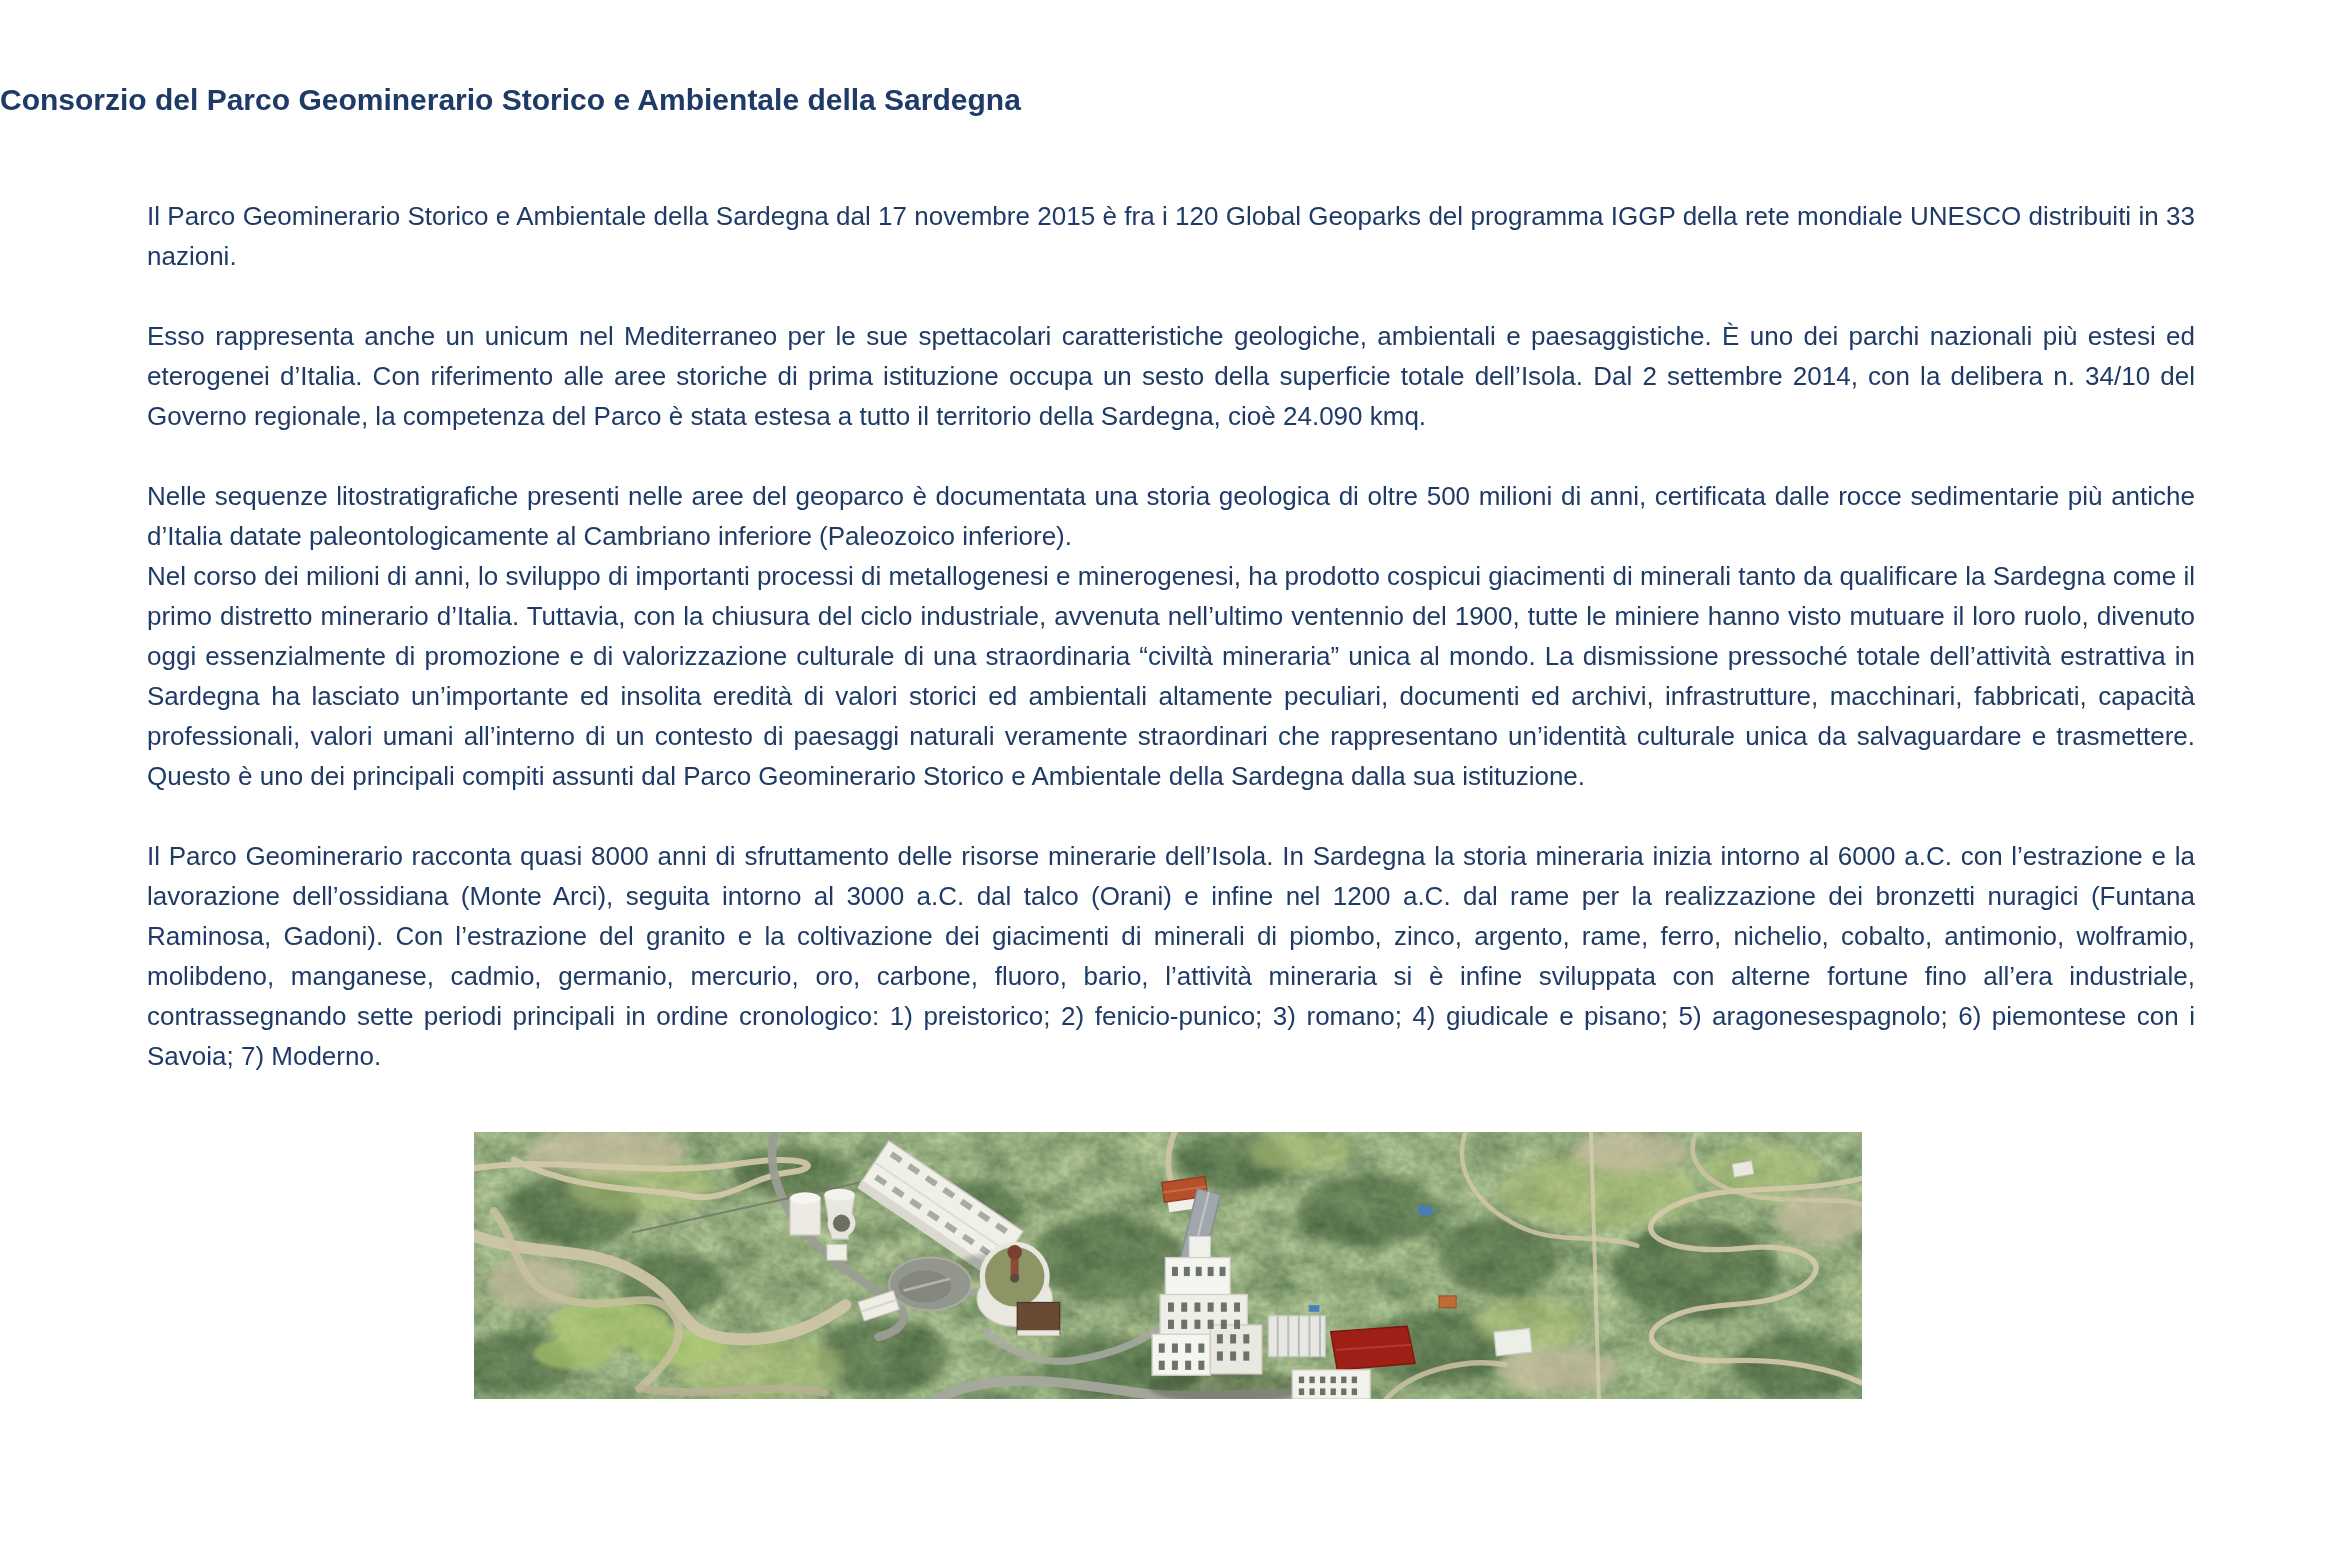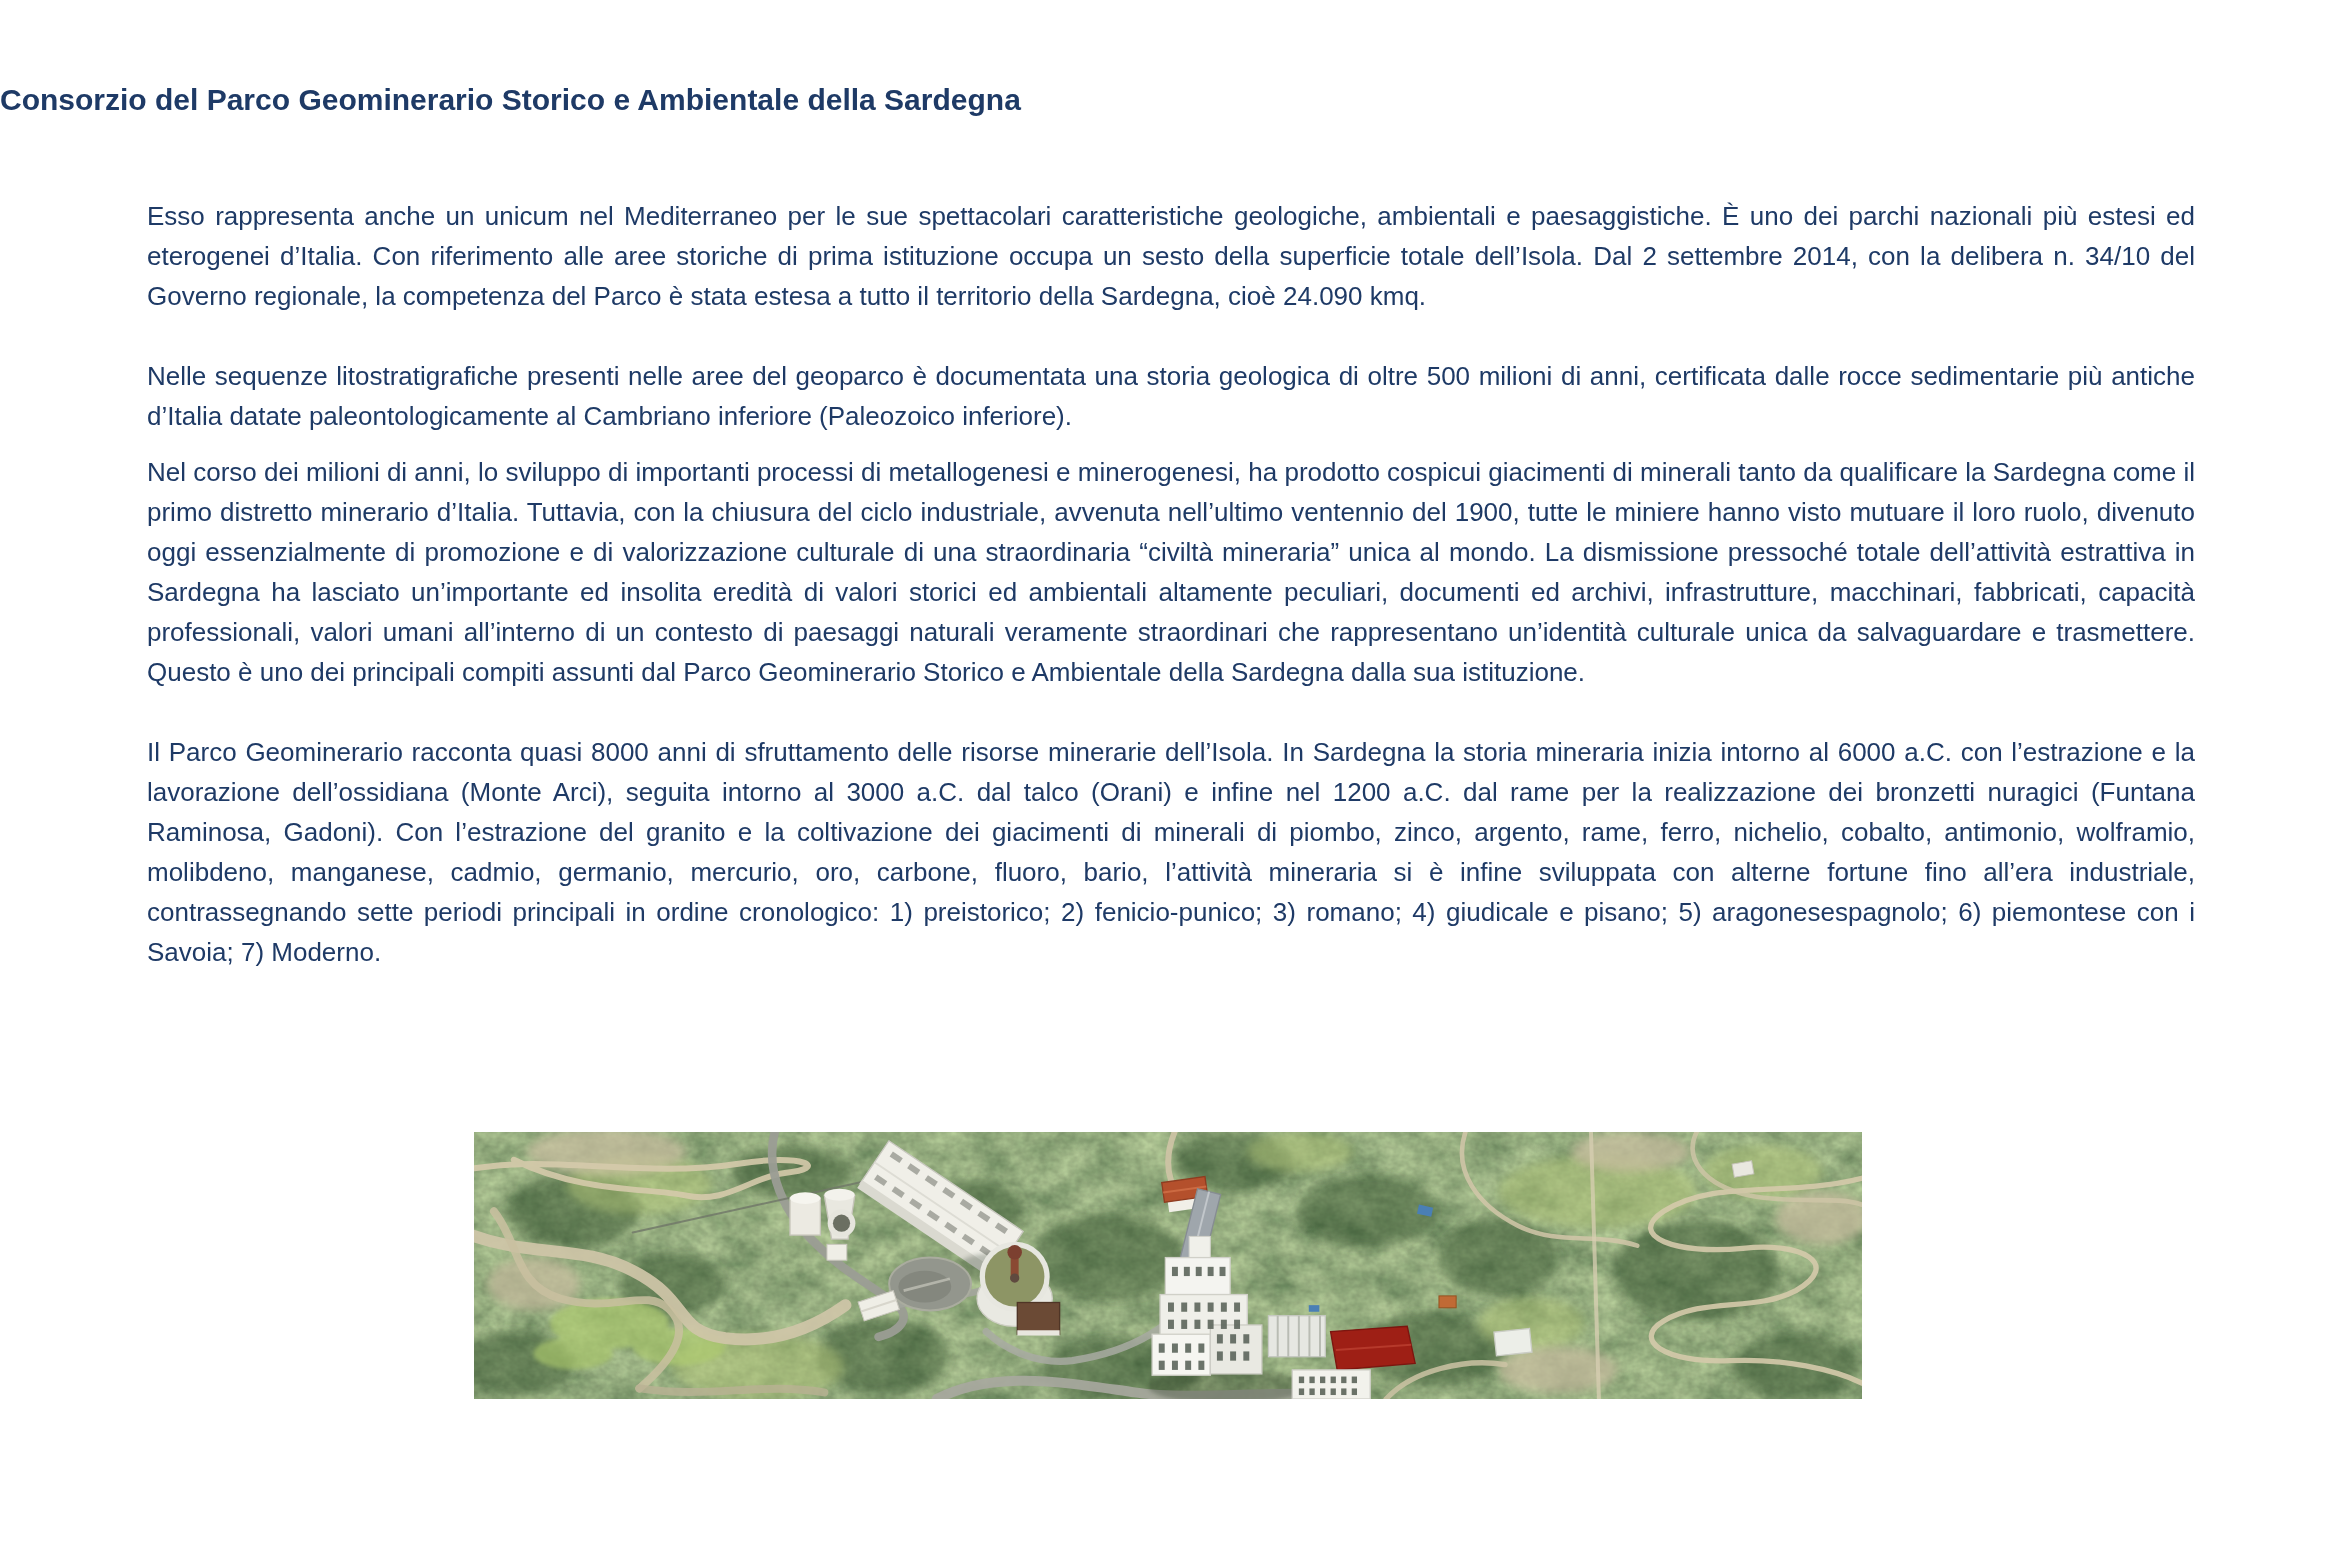--- a/index.html
+++ b/index.html
@@ -28,40 +28,41 @@
     position: absolute;
     top: 196px;
     left: 147px;
     width: 2048px;
     font-size: 26px;
     line-height: 40px;
     text-align: justify;
     color: #1e3a66;
   }
   .body-text p { margin: 0 0 40px 0; }
-  .body-text p.tight { margin-bottom: 16px; }
+  .body-text p.tight { margin-bottom: 0; }
   figure.photo {
     position: absolute;
     top: 1132px;
     left: 474px;
     width: 1388px;
     height: 267px;
     margin: 0;
     overflow: hidden;
   }
   figure.photo svg { display: block; }
 </style>
 </head>
 <body>
 
 <div class="page">
 
   <h1 class="title">Consorzio del Parco Geominerario Storico e Ambientale della Sardegna</h1>
 
   <div class="body-text">
+    <p>Il Parco Geominerario Storico e Ambientale della Sardegna dal 17 novembre 2015 è fra i 120 Global Geoparks del programma IGGP della rete mondiale UNESCO distribuiti in 33 nazioni.</p>
     <p>Esso rappresenta anche un unicum nel Mediterraneo per le sue spettacolari caratteristiche geologiche, ambientali e paesaggistiche. È uno dei parchi nazionali più estesi ed eterogenei d’Italia. Con riferimento alle aree storiche di prima istituzione occupa un sesto della superficie totale dell’Isola. Dal 2 settembre 2014, con la delibera n. 34/10 del Governo regionale, la competenza del Parco è stata estesa a tutto il territorio della Sardegna, cioè 24.090 kmq.</p>
     <p class="tight">Nelle sequenze litostratigrafiche presenti nelle aree del geoparco è documentata una storia geologica di oltre 500 milioni di anni, certificata dalle rocce sedimentarie più antiche d’Italia datate paleontologicamente al Cambriano inferiore (Paleozoico inferiore).</p>
     <p>Nel corso dei milioni di anni, lo sviluppo di importanti processi di metallogenesi e minerogenesi, ha prodotto cospicui giacimenti di minerali tanto da qualificare la Sardegna come il primo distretto minerario d’Italia. Tuttavia, con la chiusura del ciclo industriale, avvenuta nell’ultimo ventennio del 1900, tutte le miniere hanno visto mutuare il loro ruolo, divenuto oggi essenzialmente di promozione e di valorizzazione culturale di una straordinaria “civiltà mineraria” unica al mondo. La dismissione pressoché totale dell’attività estrattiva in Sardegna ha lasciato un’importante ed insolita eredità di valori storici ed ambientali altamente peculiari, documenti ed archivi, infrastrutture, macchinari, fabbricati, capacità professionali, valori umani all’interno di un contesto di paesaggi naturali veramente straordinari che rappresentano un’identità culturale unica da salvaguardare e trasmettere. Questo è uno dei principali compiti assunti dal Parco Geominerario Storico e Ambientale della Sardegna dalla sua istituzione.</p>
     <p>Il Parco Geominerario racconta quasi 8000 anni di sfruttamento delle risorse minerarie dell’Isola. In Sardegna la storia mineraria inizia intorno al 6000 a.C. con l’estrazione e la lavorazione dell’ossidiana (Monte Arci), seguita intorno al 3000 a.C. dal talco (Orani) e infine nel 1200 a.C. dal rame per la realizzazione dei bronzetti nuragici (Funtana Raminosa, Gadoni). Con l’estrazione del granito e la coltivazione dei giacimenti di minerali di piombo, zinco, argento, rame, ferro, nichelio, cobalto, antimonio, wolframio, molibdeno, manganese, cadmio, germanio, mercurio, oro, carbone, fluoro, bario, l’attività mineraria si è infine sviluppata con alterne fortune fino all’era industriale, contrassegnando sette periodi principali in ordine cronologico: 1) preistorico; 2) fenicio-punico; 3) romano; 4) giudicale e pisano; 5) aragonesespagnolo; 6) piemontese con i Savoia; 7) Moderno.</p>
   </div>
 
   <figure class="photo" role="img" aria-label="Aerial photograph of a historic mining complex among densely wooded green hills: a long white mill warehouse, a circular thickener tank with olive-green water, white silos, a stepped white processing plant with rows of windows, sheds with dark red roofs and winding dirt roads.">
     <svg width="1388" height="267" viewBox="0 0 2100 404" xmlns="http://www.w3.org/2000/svg">
       <defs>
         <filter id="canopy" x="-2%" y="-2%" width="104%" height="104%">

